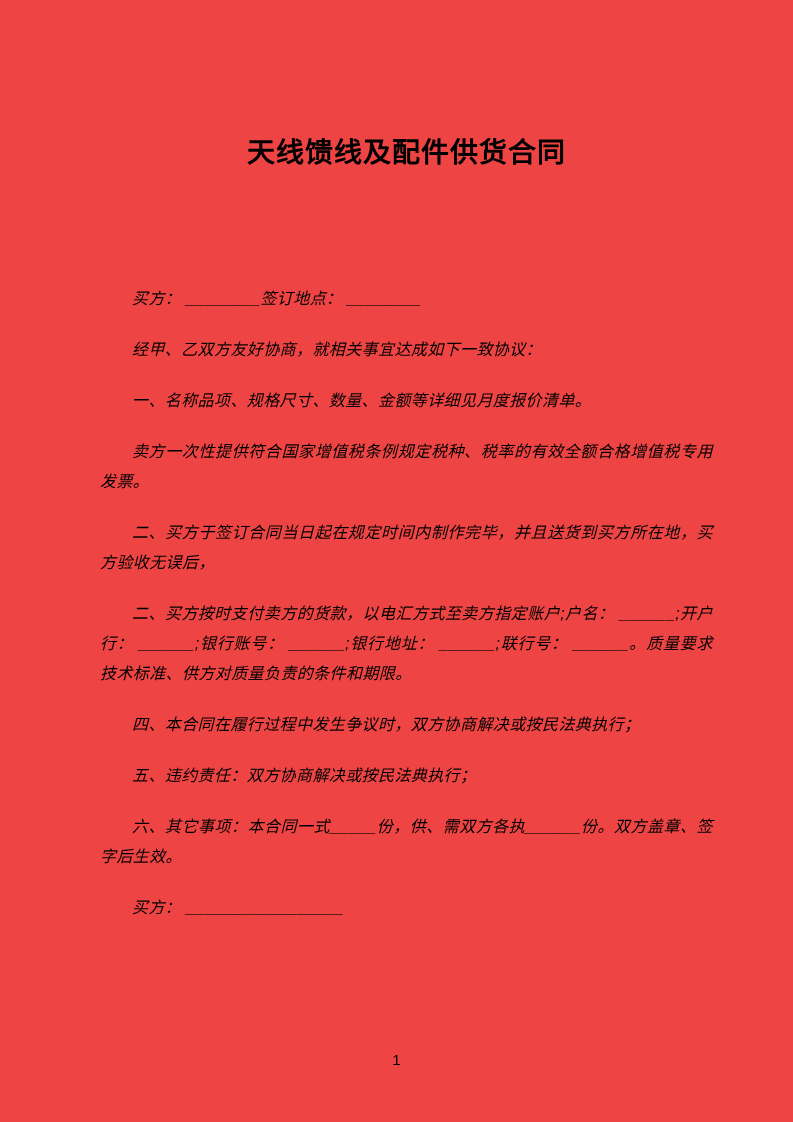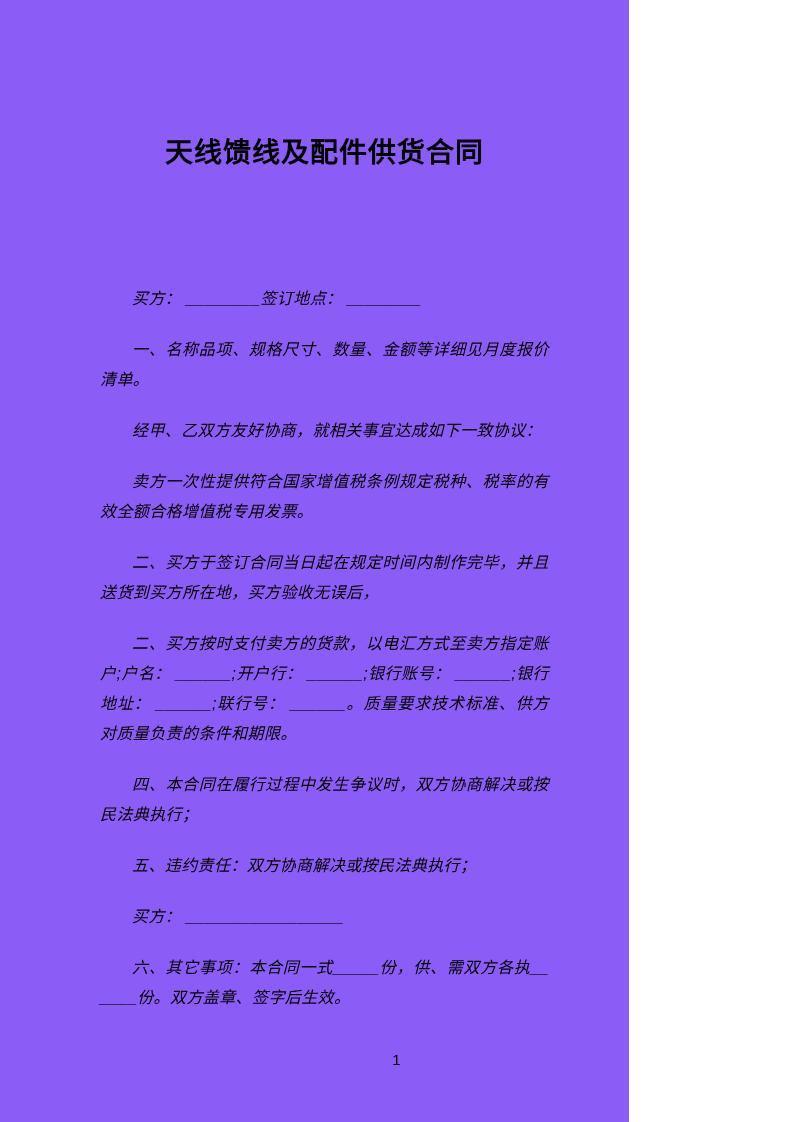--- a/index.html
+++ b/index.html
@@ -11,23 +11,23 @@
     width: 793px;
     height: 1122px;
     position: relative;
     font-family: "Liberation Sans", "DejaVu Sans", sans-serif;
     color: #000000;
     overflow: hidden;
   }
   .page {
     position: absolute;
     top: 0; left: 0;
-    width: 629px;
+    width: 793px;
     height: 1122px;
-    background: #8b5cf6;
+    background: #ef4444;
   }
   .content {
     padding: 133px 80px 0 100px;
   }
   .doc-title {
     margin: 0 0 111px 0;
     font-size: 28px;
     line-height: 40px;
     font-weight: bold;
     text-align: center;
@@ -56,25 +56,25 @@
   }
 </style>
 </head>
 <body>
 
 <div class="page">
   <div class="content">
     <h1 class="doc-title">天线馈线及配件供货合同</h1>
 
     <p class="para">买方： ________签订地点： ________</p>
+    <p class="para">经甲、乙双方友好协商，就相关事宜达成如下一致协议：</p>
     <p class="para">一、名称品项、规格尺寸、数量、金额等详细见月度报价清单。</p>
-    <p class="para">经甲、乙双方友好协商，就相关事宜达成如下一致协议：</p>
     <p class="para">卖方一次性提供符合国家增值税条例规定税种、税率的有效全额合格增值税专用发票。</p>
     <p class="para">二、买方于签订合同当日起在规定时间内制作完毕，并且送货到买方所在地，买方验收无误后，</p>
     <p class="para">二、买方按时支付卖方的货款，以电汇方式至卖方指定账户;户名： ______;开户行： ______;银行账号： ______;银行地址： ______;联行号： ______。质量要求技术标准、供方对质量负责的条件和期限。</p>
     <p class="para">四、本合同在履行过程中发生争议时，双方协商解决或按民法典执行；</p>
     <p class="para">五、违约责任：双方协商解决或按民法典执行；</p>
+    <p class="para">六、其它事项：本合同一式_____份，供、需双方各执______份。双方盖章、签字后生效。</p>
     <p class="para">买方： _________________</p>
-    <p class="para">六、其它事项：本合同一式_____份，供、需双方各执______份。双方盖章、签字后生效。</p>
   </div>
 
   <div class="page-number">1</div>
 </div>
 
 </body></html>

